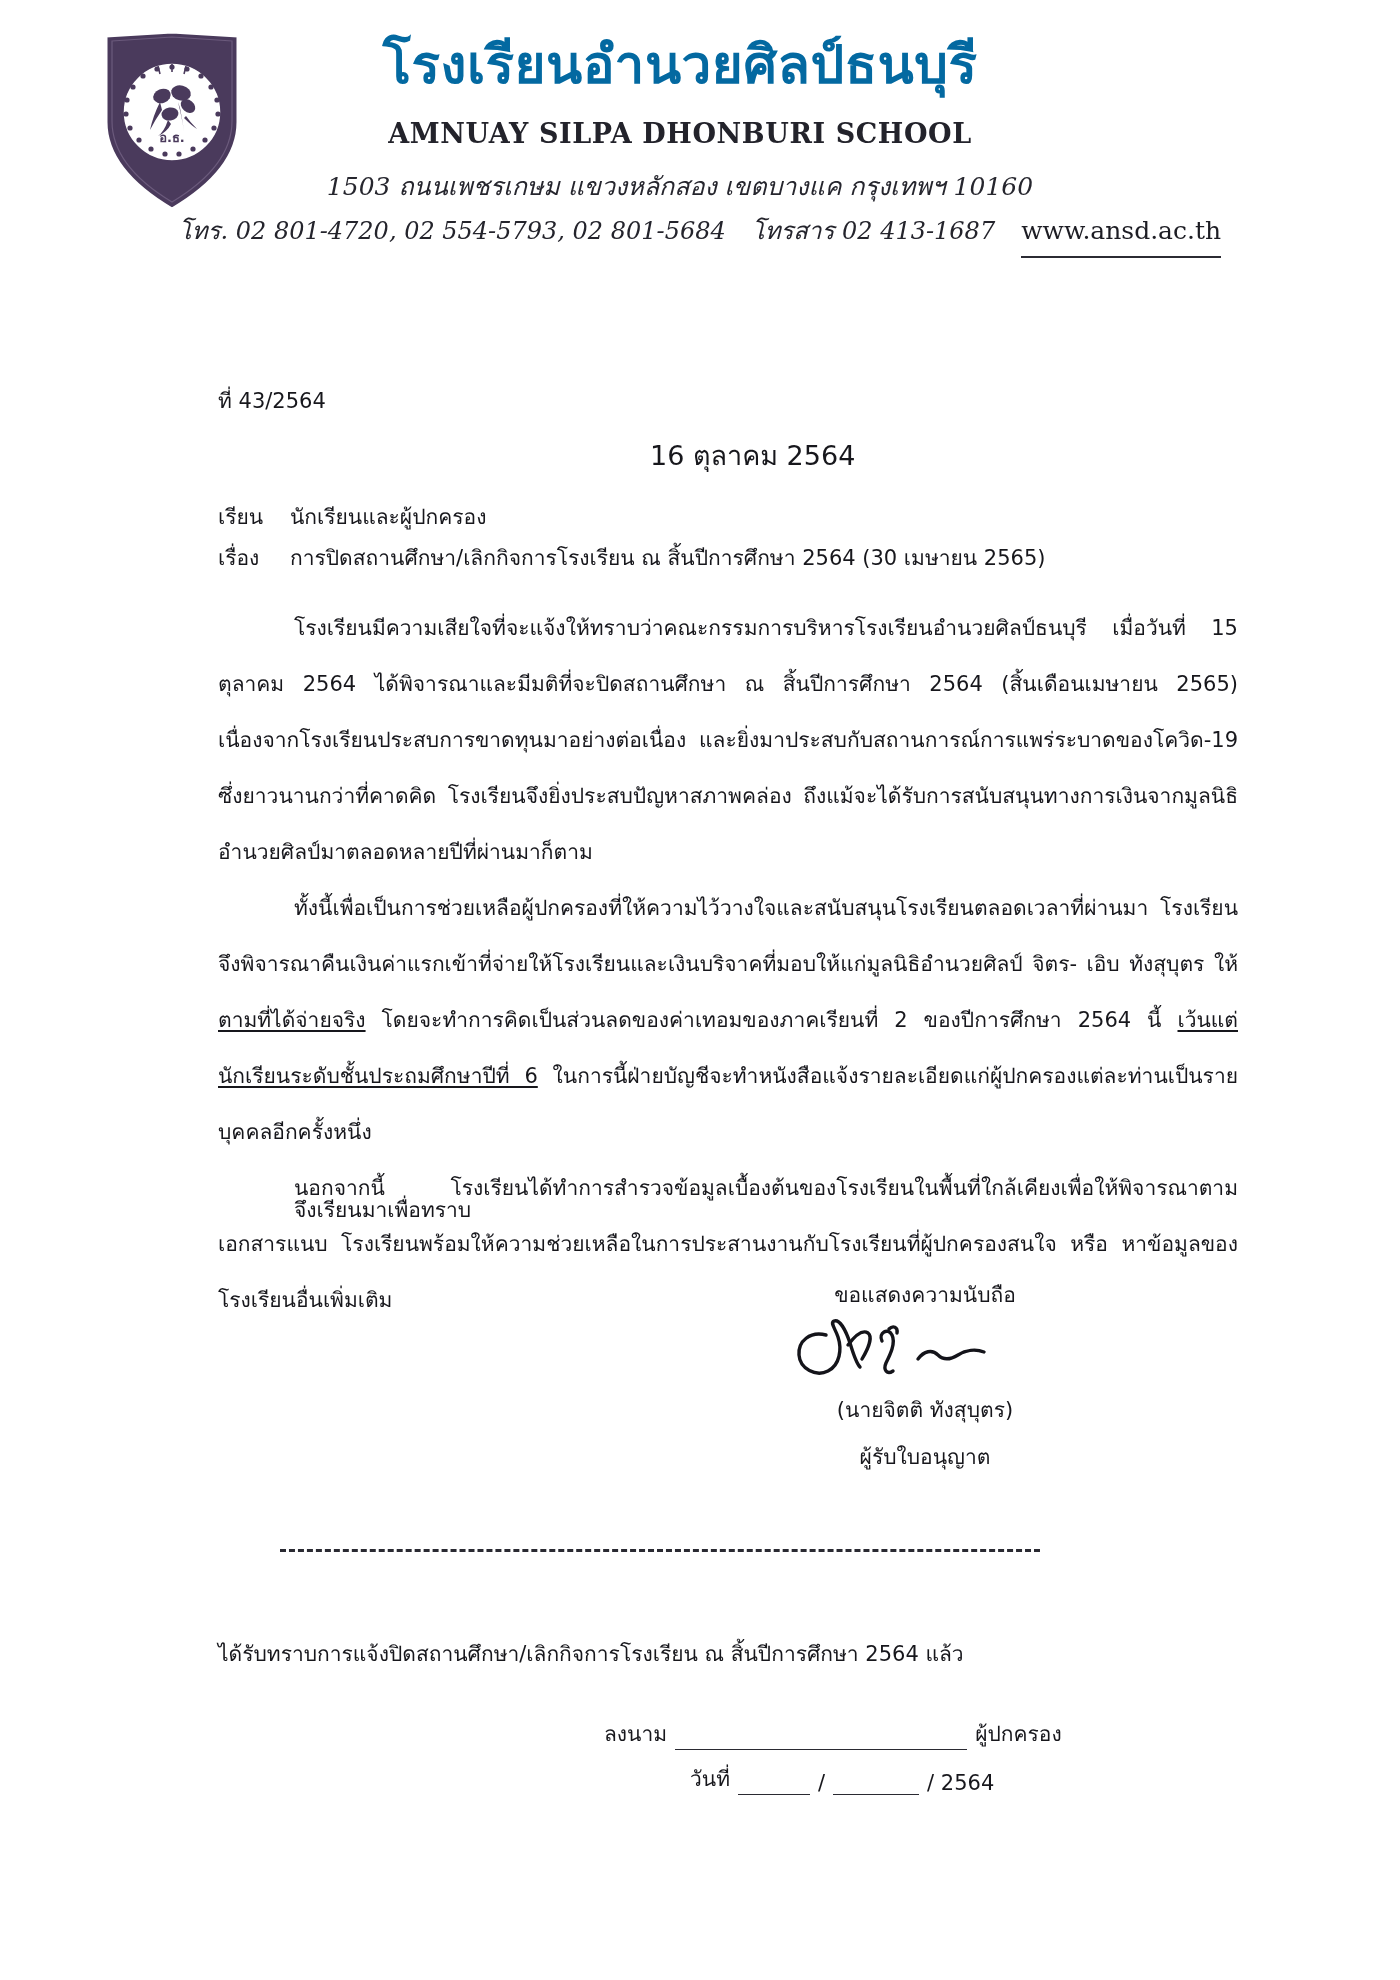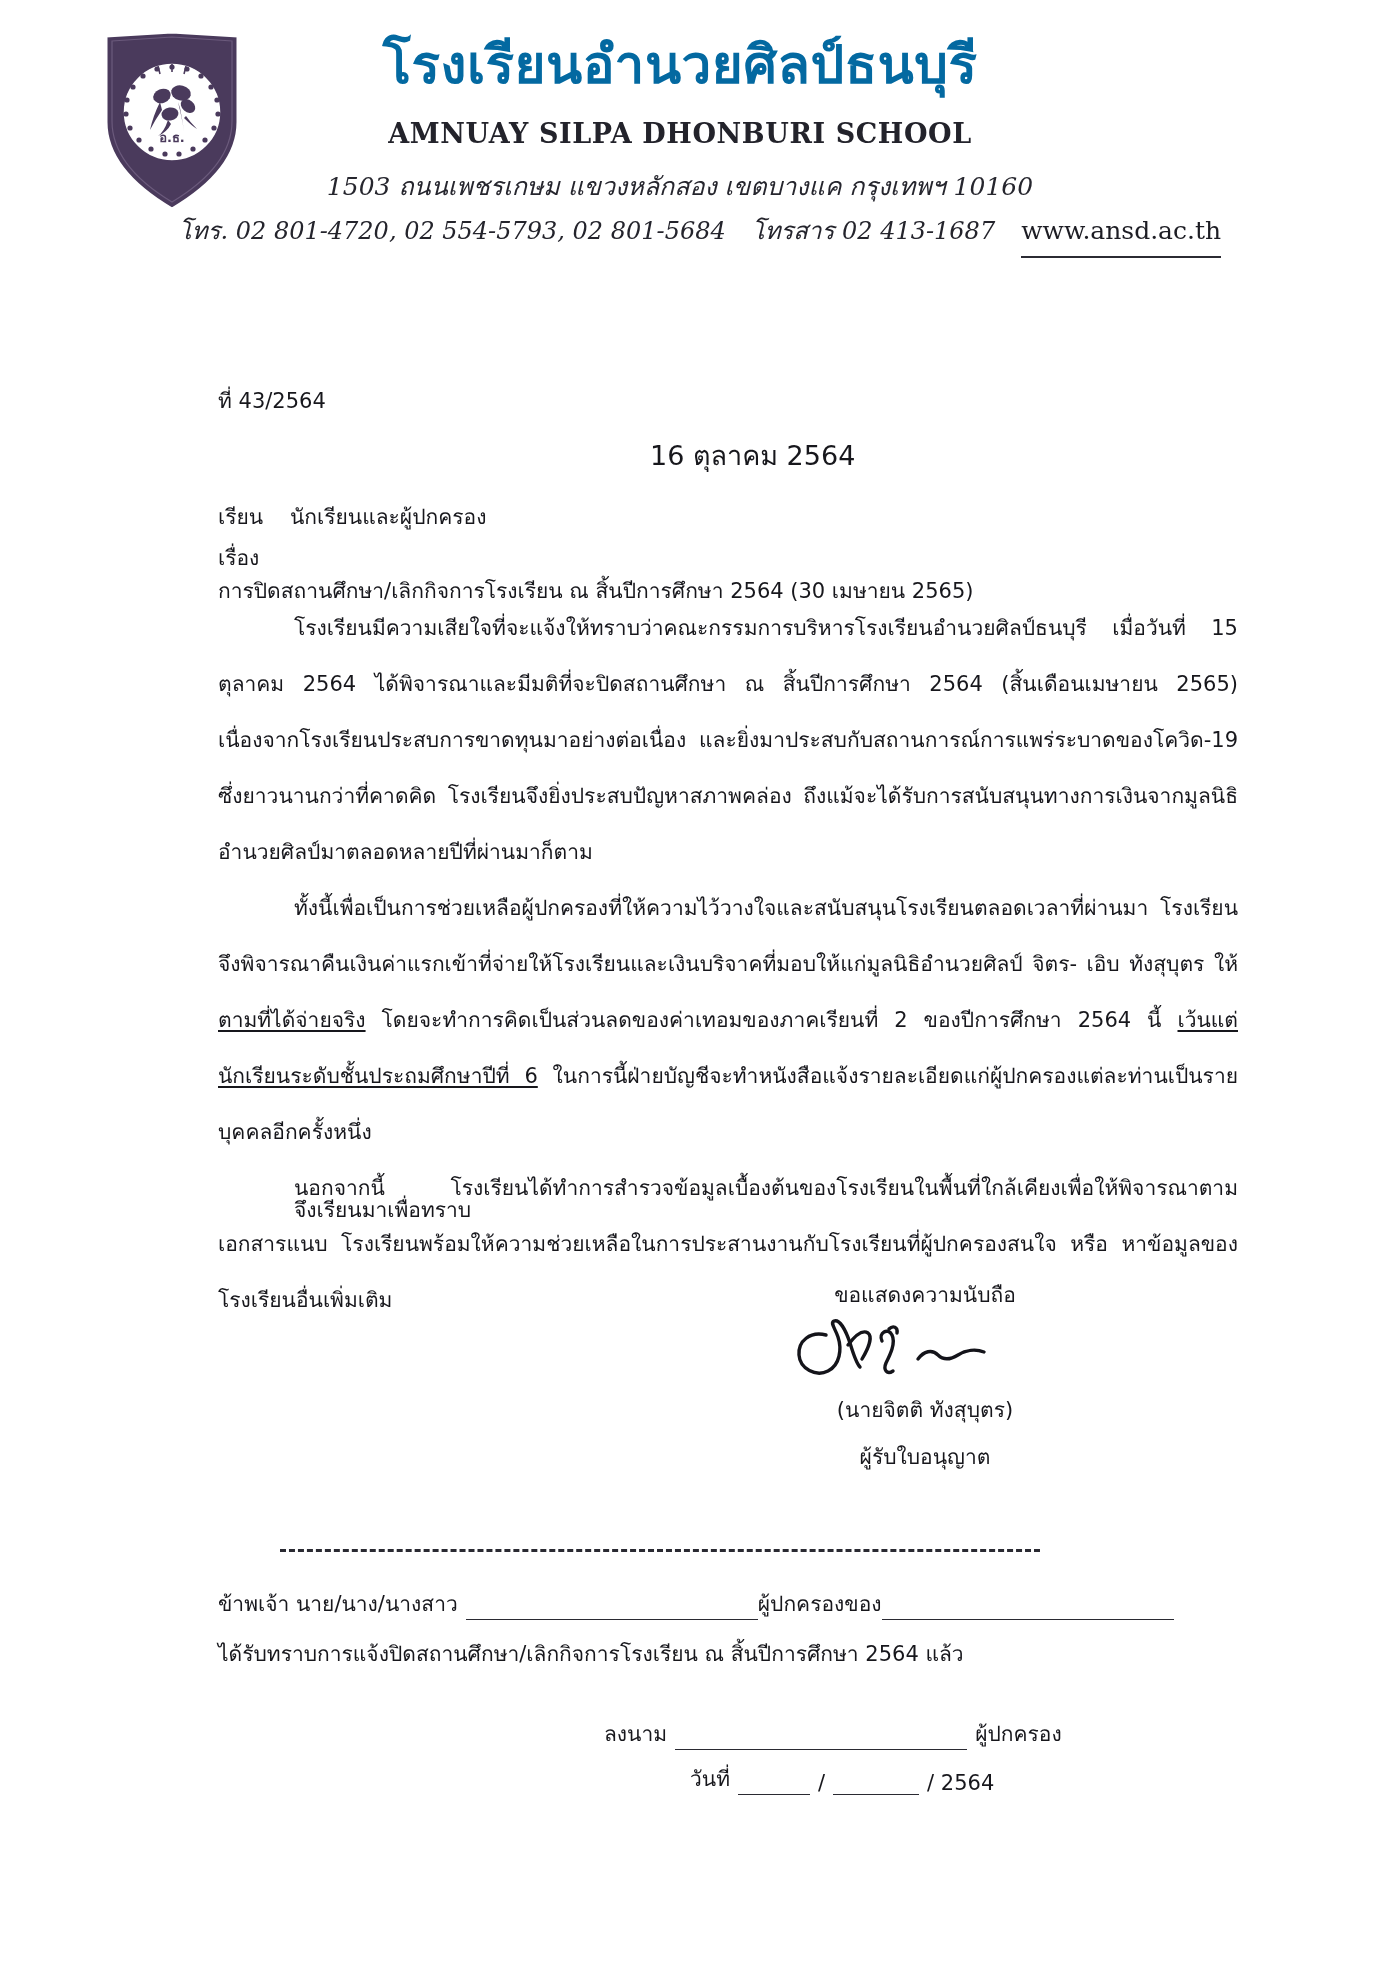--- a/index.html
+++ b/index.html
@@ -127,21 +127,21 @@
   .field-row {
     position: absolute;
     left: 218px;
     display: flex;
     font-size: 21px;
     color: #17171c;
     white-space: nowrap;
   }
   .field-row .fl { width: 72px; flex: none; }
   .field-row.r-to { top: 500px; }
-  .field-row.r-subject { top: 541px; flex-direction: column; }
+  .field-row.r-subject { top: 541px; }
 
   .body-block {
     position: absolute;
     left: 218px;
     top: 600px;
     width: 1020px;
     font-size: 21px;
     line-height: 56px;
     color: #17171c;
     text-align: justify;
@@ -338,27 +338,20 @@
         </g>
       </svg>
     </div>
 
     <div class="sig-name">(นายจิตติ ทังสุบุตร)</div>
     <div class="sig-title">ผู้รับใบอนุญาต</div>
   </div>
 
   <div class="dashed-sep"></div>
 
-  <div class="ack-line1">
-    <span>ข้าพเจ้า นาย/นาง/นางสาว</span>
-    <span class="gap4"></span>
-    <span class="blank bl-290"></span>
-    <span>ผู้ปกครองของ</span>
-    <span class="blank bl-290"></span>
-  </div>
 
   <div class="ack-line2">ได้รับทราบการแจ้งปิดสถานศึกษา/เลิกกิจการโรงเรียน ณ สิ้นปีการศึกษา 2564 แล้ว</div>
 
   <div class="ack-sign">
     <span>ลงนาม</span>
     <span class="gap4"></span>
     <span class="blank bl-290"></span>
     <span class="gap4"></span>
     <span>ผู้ปกครอง</span>
   </div>

